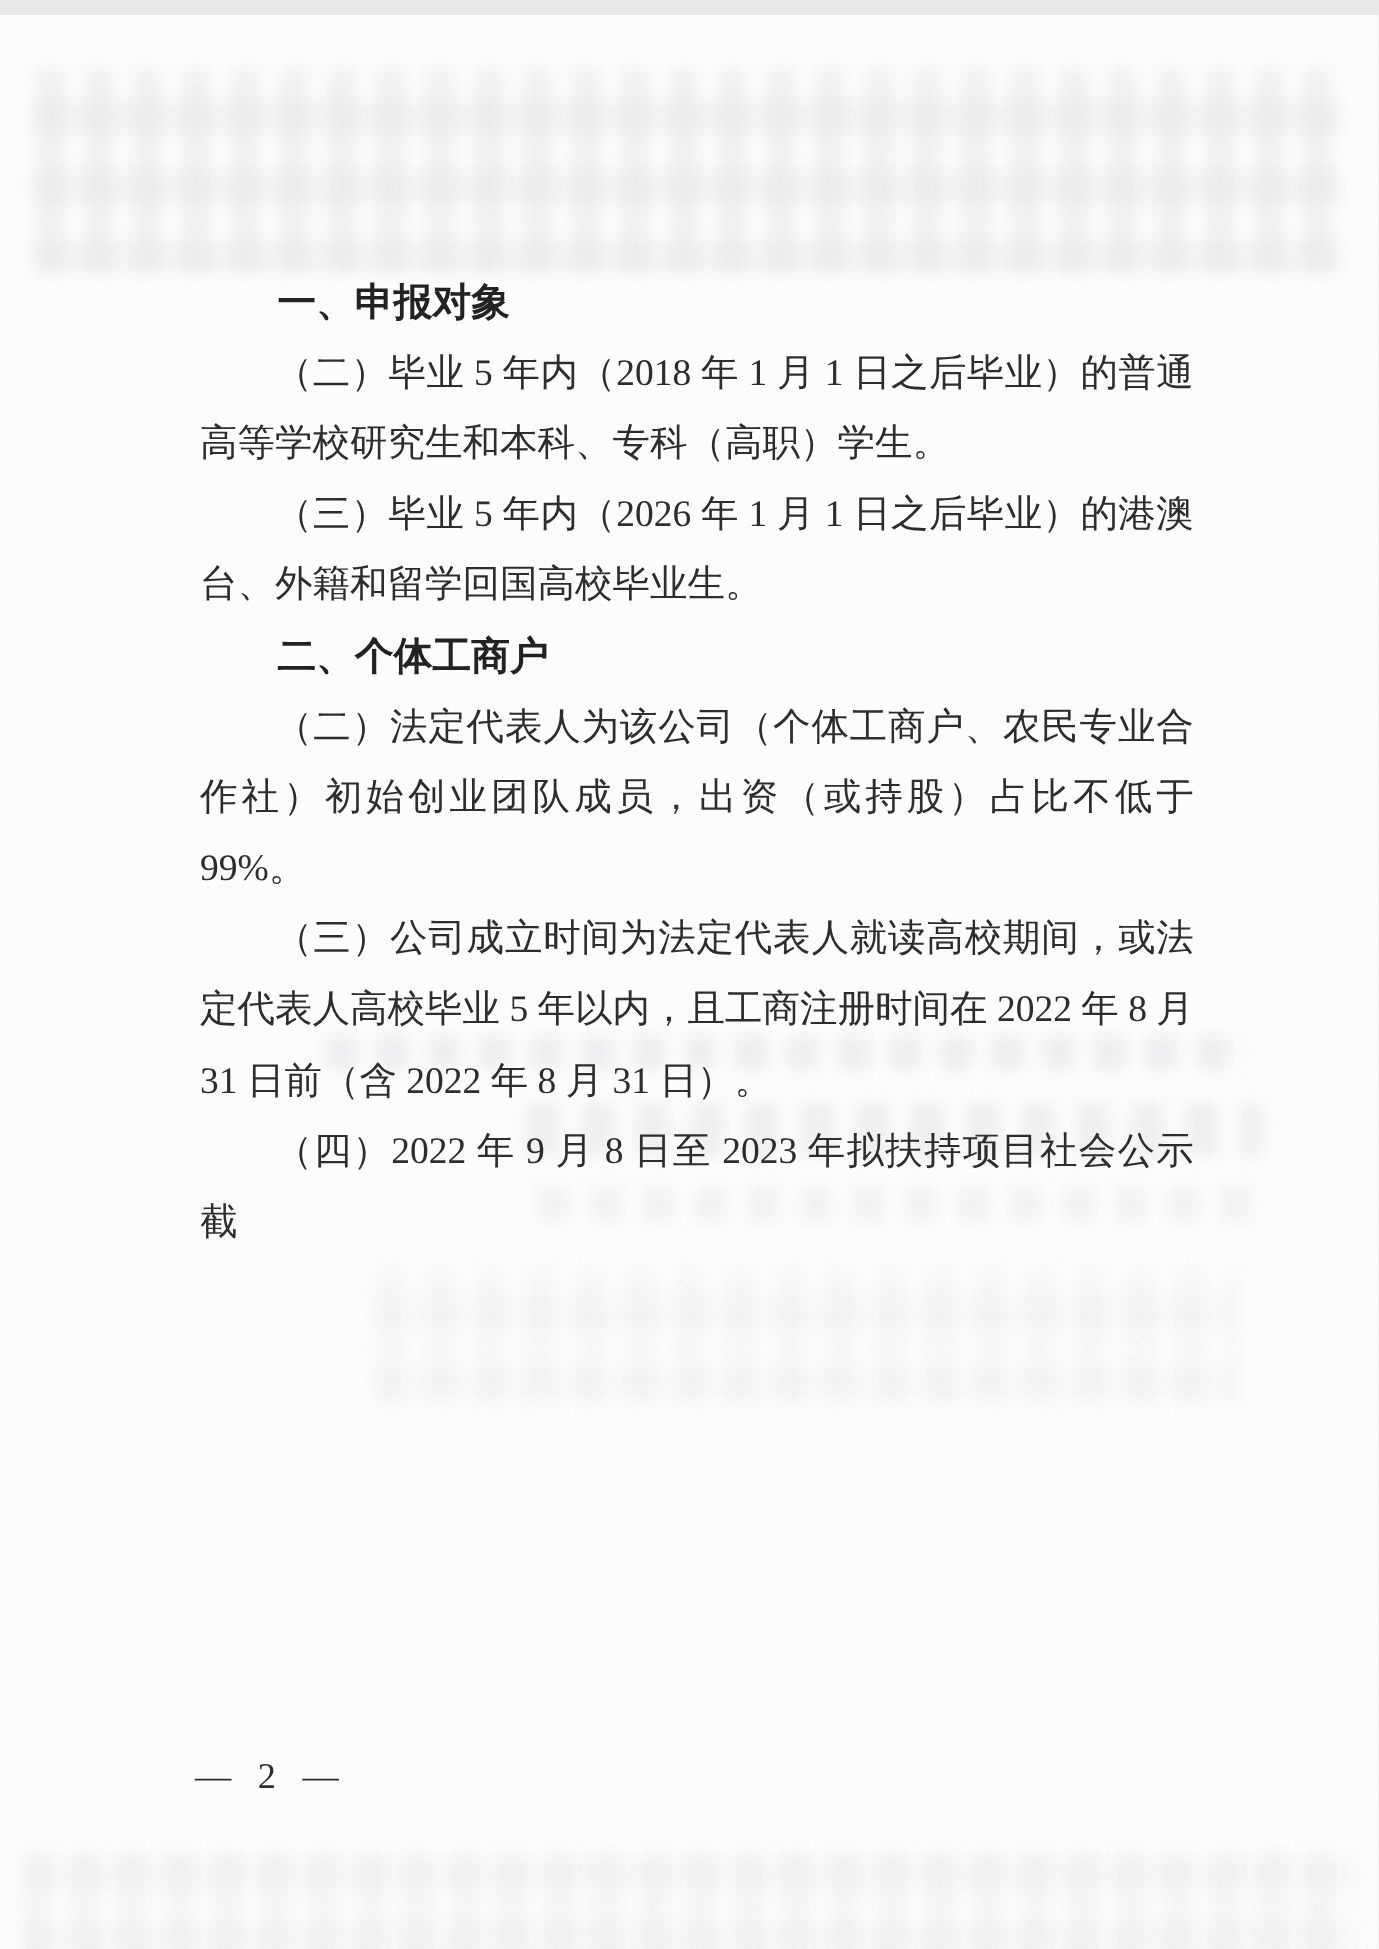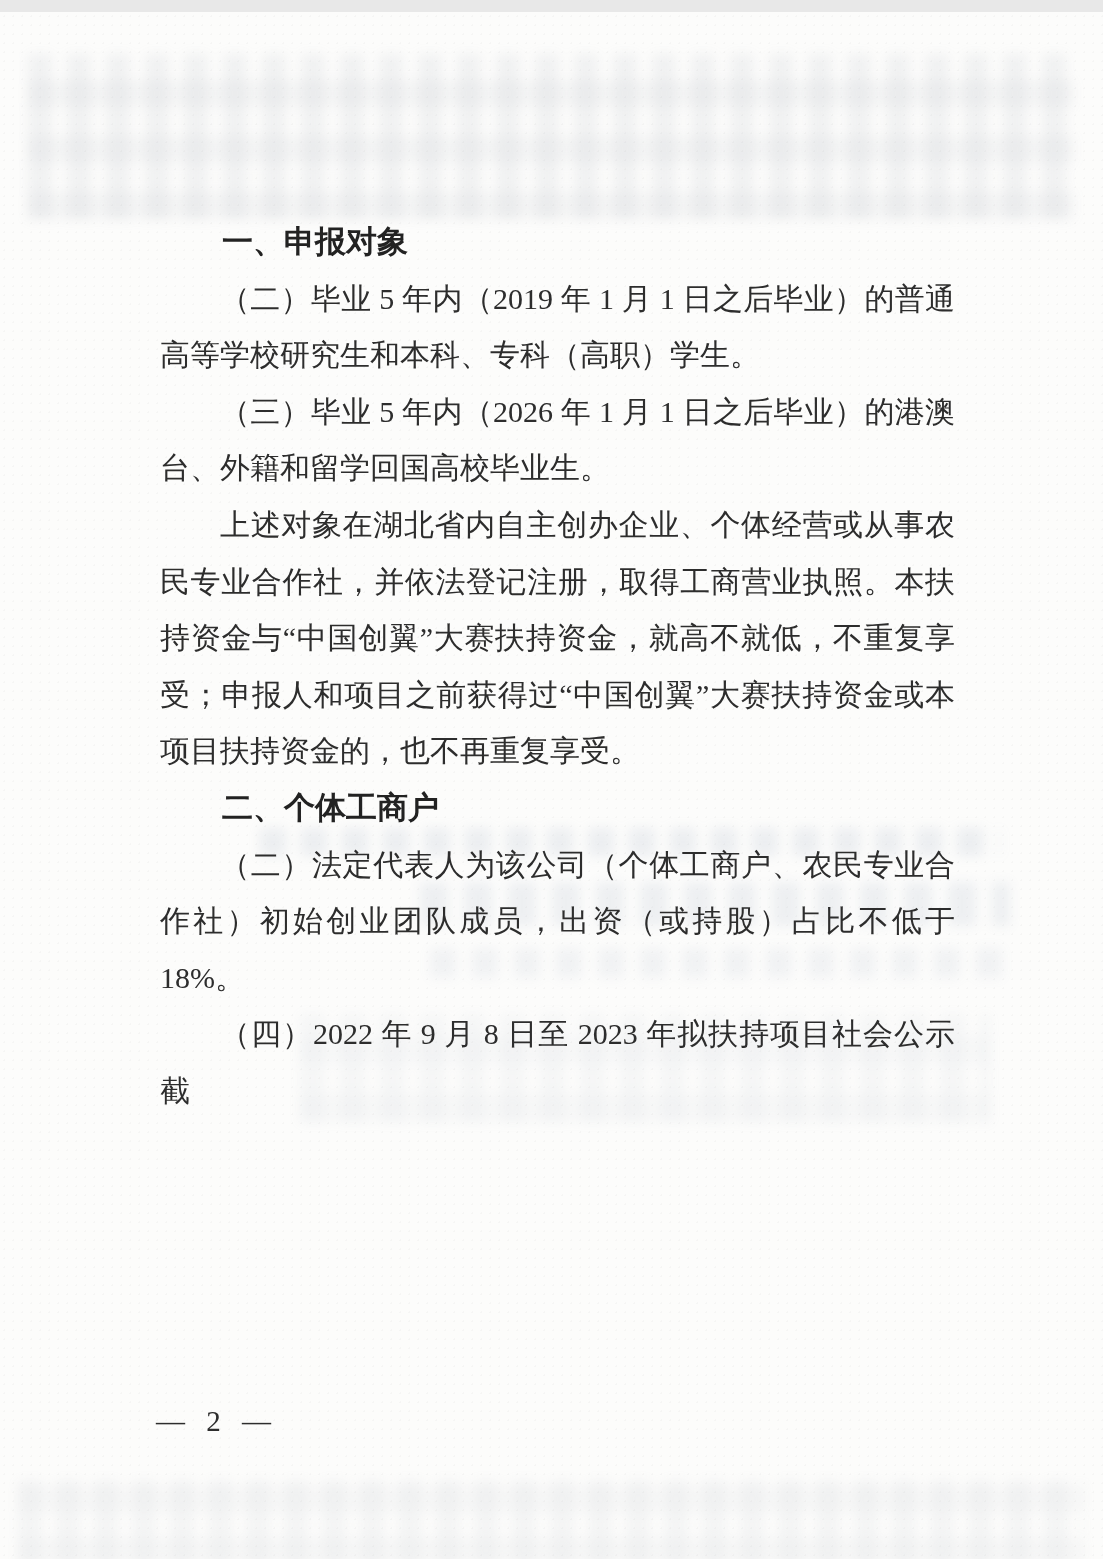--- a/index.html
+++ b/index.html
@@ -111,23 +111,23 @@
   <div class="scan-noise"></div>
   <div class="bleed bleed-top"></div>
   <div class="bleed bleed-mid-1"></div>
   <div class="bleed bleed-mid-2"></div>
   <div class="bleed bleed-mid-3"></div>
   <div class="bleed bleed-low"></div>
   <div class="bleed bleed-bottom"></div>
 
   <main class="content">
     <h2>一、申报对象</h2>
-    <p>（二）毕业 5 年内（2019 年 1 月 1 日之后毕业）的普通高等学校研究生和本科、专科（高职）学生。</p>
+    <p>（二）毕业 5 年内（2018 年 1 月 1 日之后毕业）的普通高等学校研究生和本科、专科（高职）学生。</p>
     <p>（三）毕业 5 年内（2026 年 1 月 1 日之后毕业）的港澳台、外籍和留学回国高校毕业生。</p>
-    <p>上述对象在湖北省内自主创办企业、个体经营或从事农民专业合作社，并依法登记注册，取得工商营业执照。本扶持资金与“中国创翼”大赛扶持资金，就高不就低，不重复享受；申报人和项目之前获得过“中国创翼”大赛扶持资金或本项目扶持资金的，也不再重复享受。</p>
     <h2>二、个体工商户</h2>
-    <p>（二）法定代表人为该公司（个体工商户、农民专业合作社）初始创业团队成员，出资（或持股）占比不低于 18%。</p>
+    <p>（二）法定代表人为该公司（个体工商户、农民专业合作社）初始创业团队成员，出资（或持股）占比不低于 99%。</p>
+    <p>（三）公司成立时间为法定代表人就读高校期间，或法定代表人高校毕业 5 年以内，且工商注册时间在 2022 年 8 月 31 日前（含 2022 年 8 月 31 日）。</p>
     <p>（四）2022 年 9 月 8 日至 2023 年拟扶持项目社会公示截</p>
   </main>
 
   <div class="page-footer">— 2 —</div>
 
 </div>
 
 </body></html>

